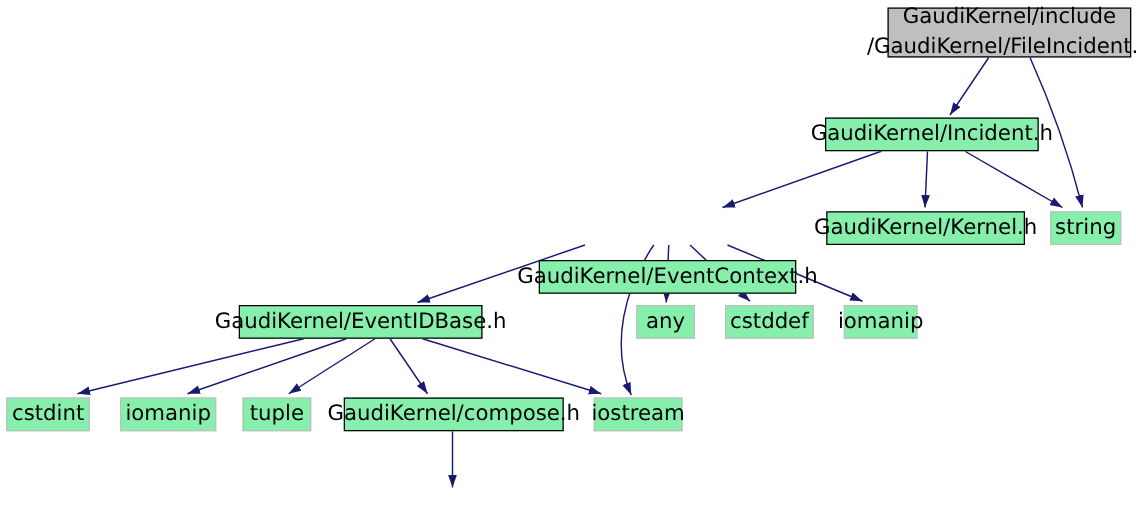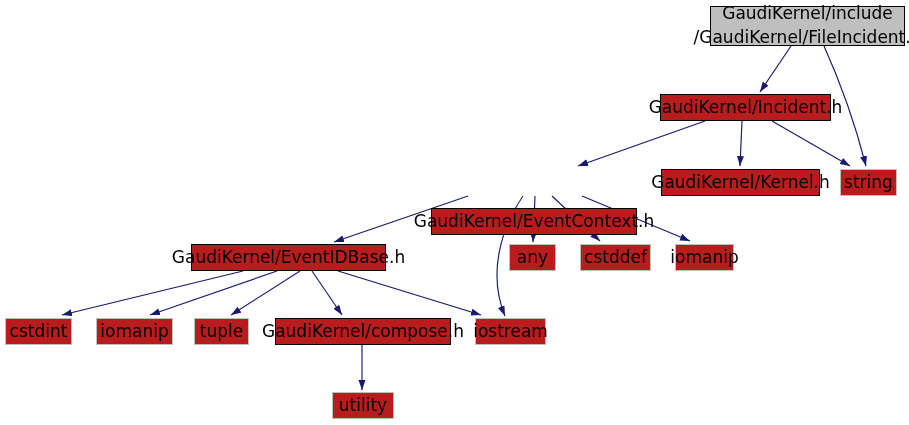--- a/index.html
+++ b/index.html
@@ -23,21 +23,21 @@
     stroke-width: 1.15;
     fill: none;
   }
   .node {
     position: absolute;
     box-sizing: border-box;
     display: flex;
     align-items: center;
     justify-content: center;
     text-align: center;
-    background: #b91c1c;
+    background: #86efac;
     border: 1px solid #000000;
     white-space: pre-line;
     line-height: 1.4;
     padding: 0 4px;
   }
   .node.main {
     background: #bfbfbf;
     border-width: 1.5px;
   }
   .node.external {
@@ -95,15 +95,14 @@
   <div class="node external" style="left:5px; top:318px; width:67px; height:27px;">cstdint</div>
 
   <div class="node external" style="left:96px; top:318px; width:77px; height:27px;">iomanip</div>
 
   <div class="node external" style="left:194px; top:318px; width:55px; height:27px;">tuple</div>
 
   <div class="node internal" style="left:275px; top:318px; width:176px; height:27px;">GaudiKernel/compose.h</div>
 
   <div class="node external" style="left:475px; top:318px; width:71px; height:27px;">iostream</div>
 
-  <div class="node external" style="left:332px; top:392px; width:62px; height:27px;">utility</div>
 
 </div>
 
 </body></html>

